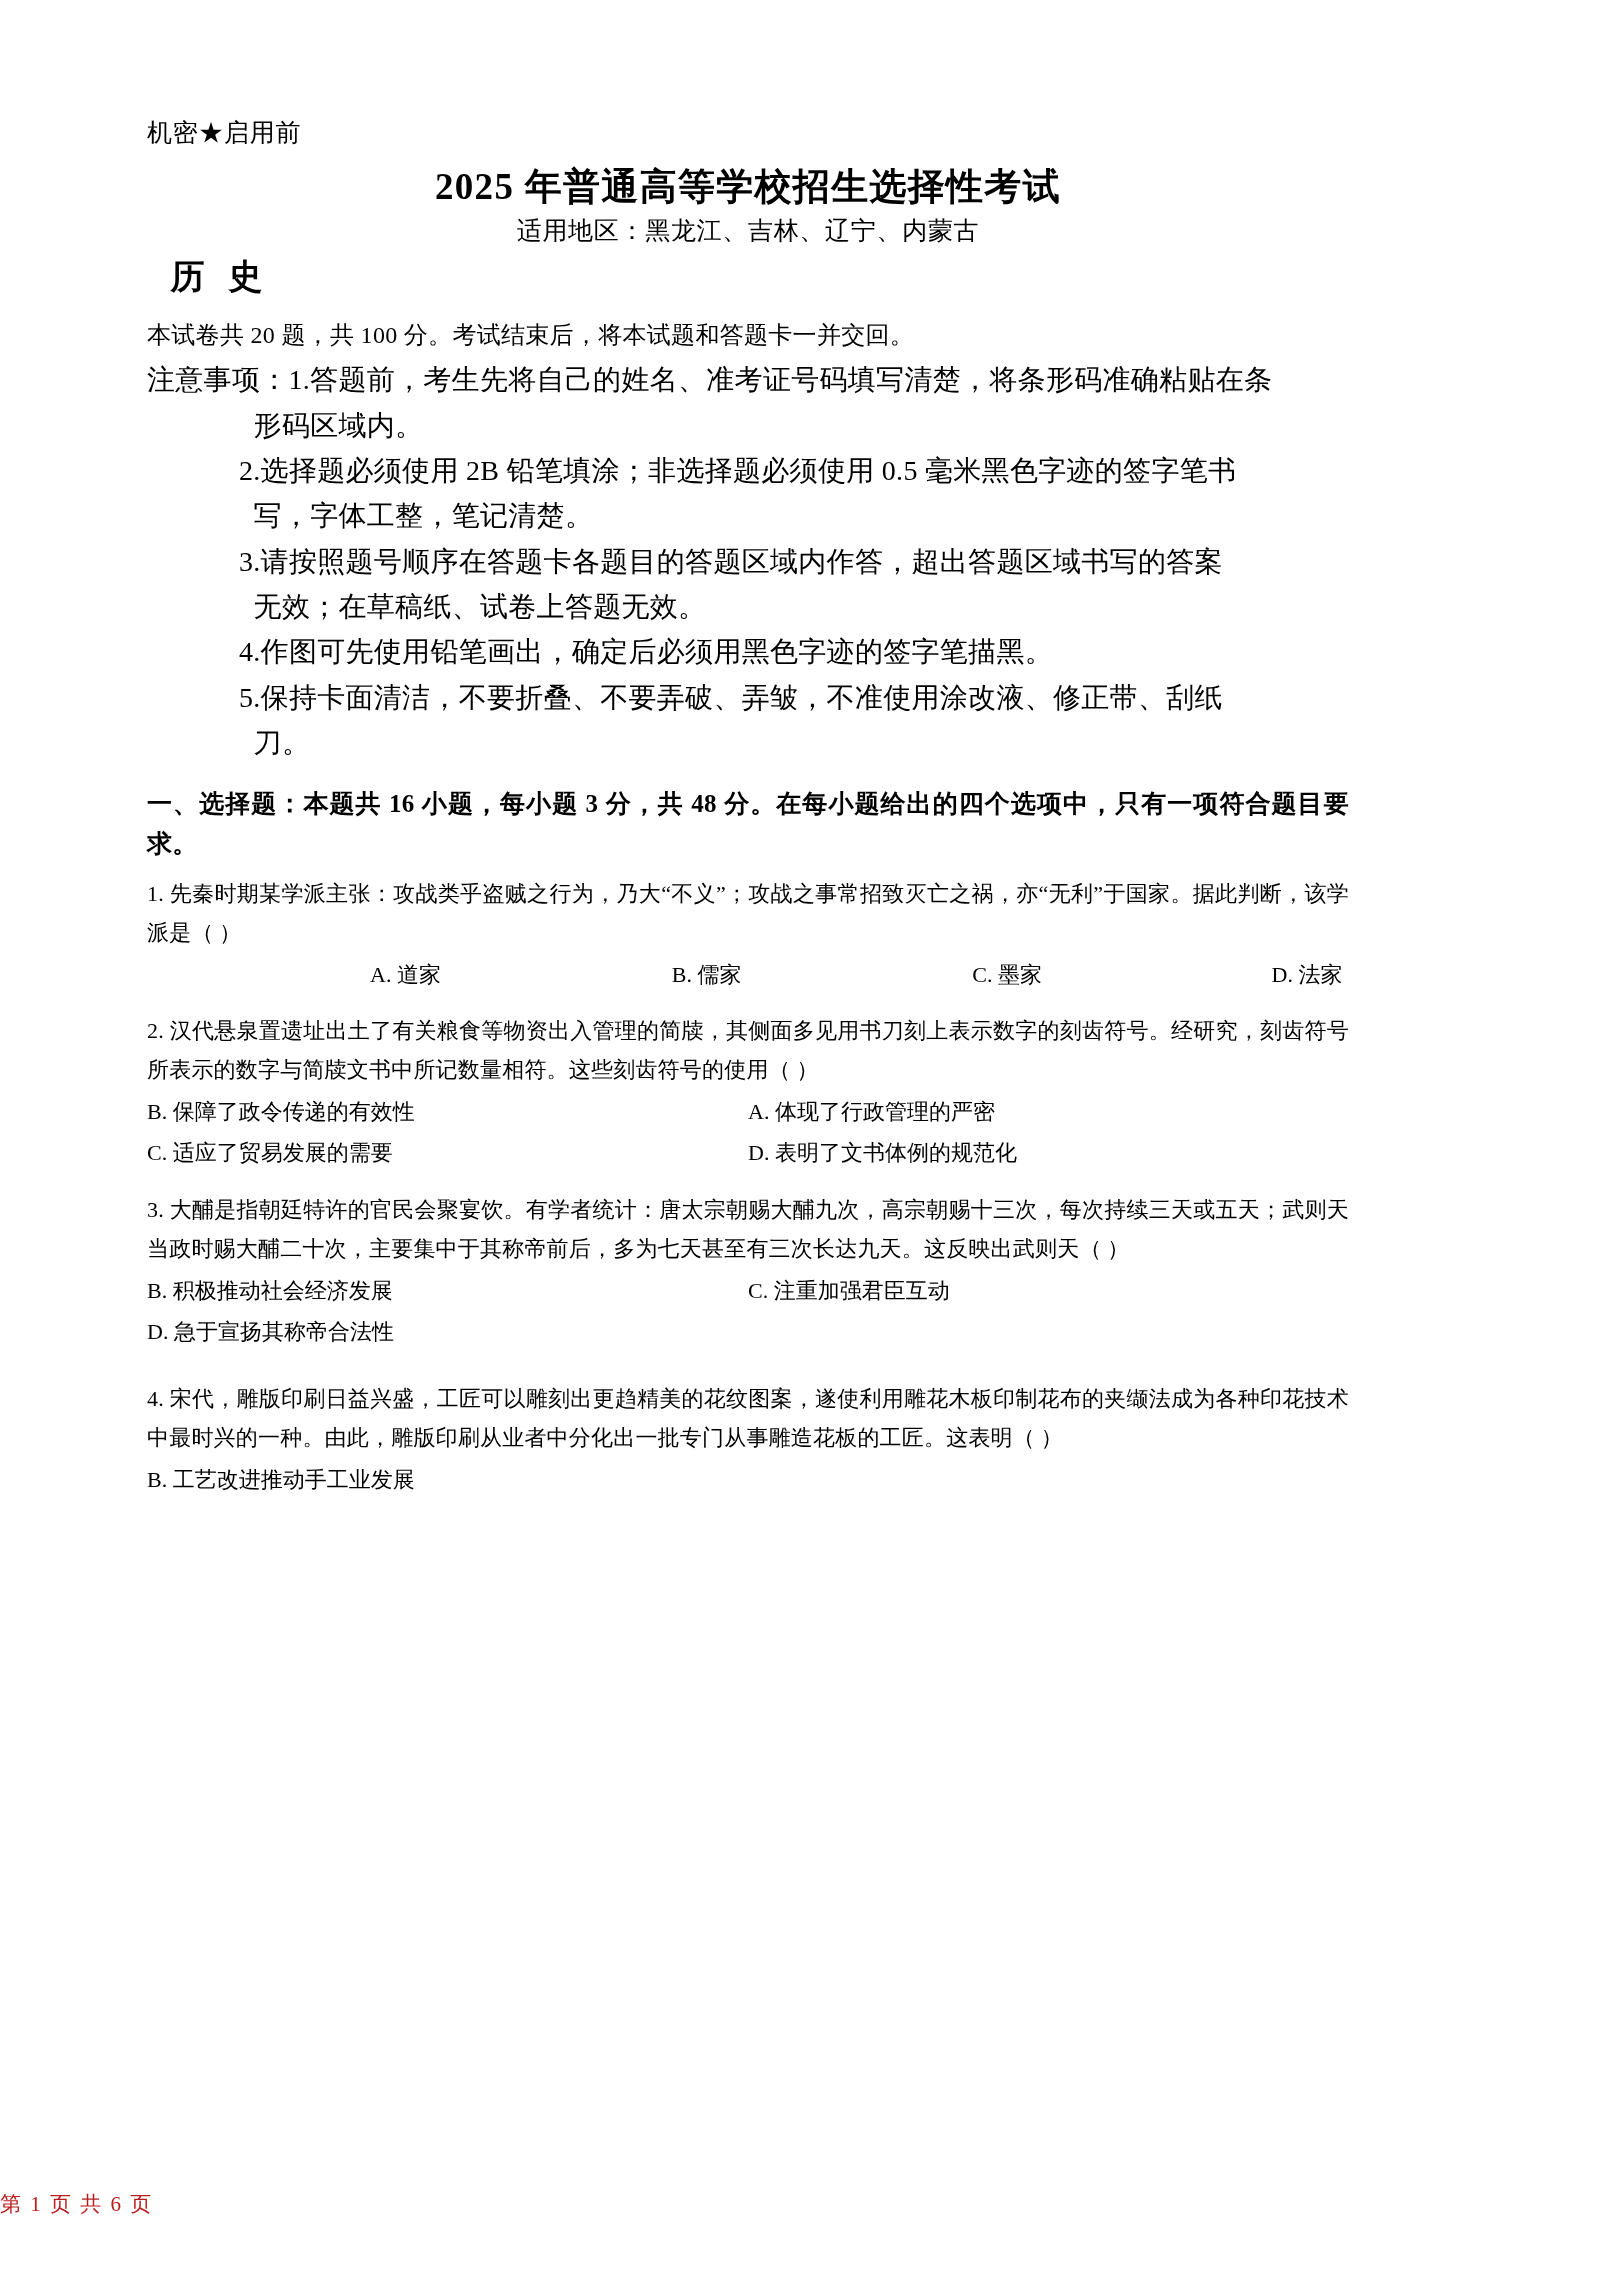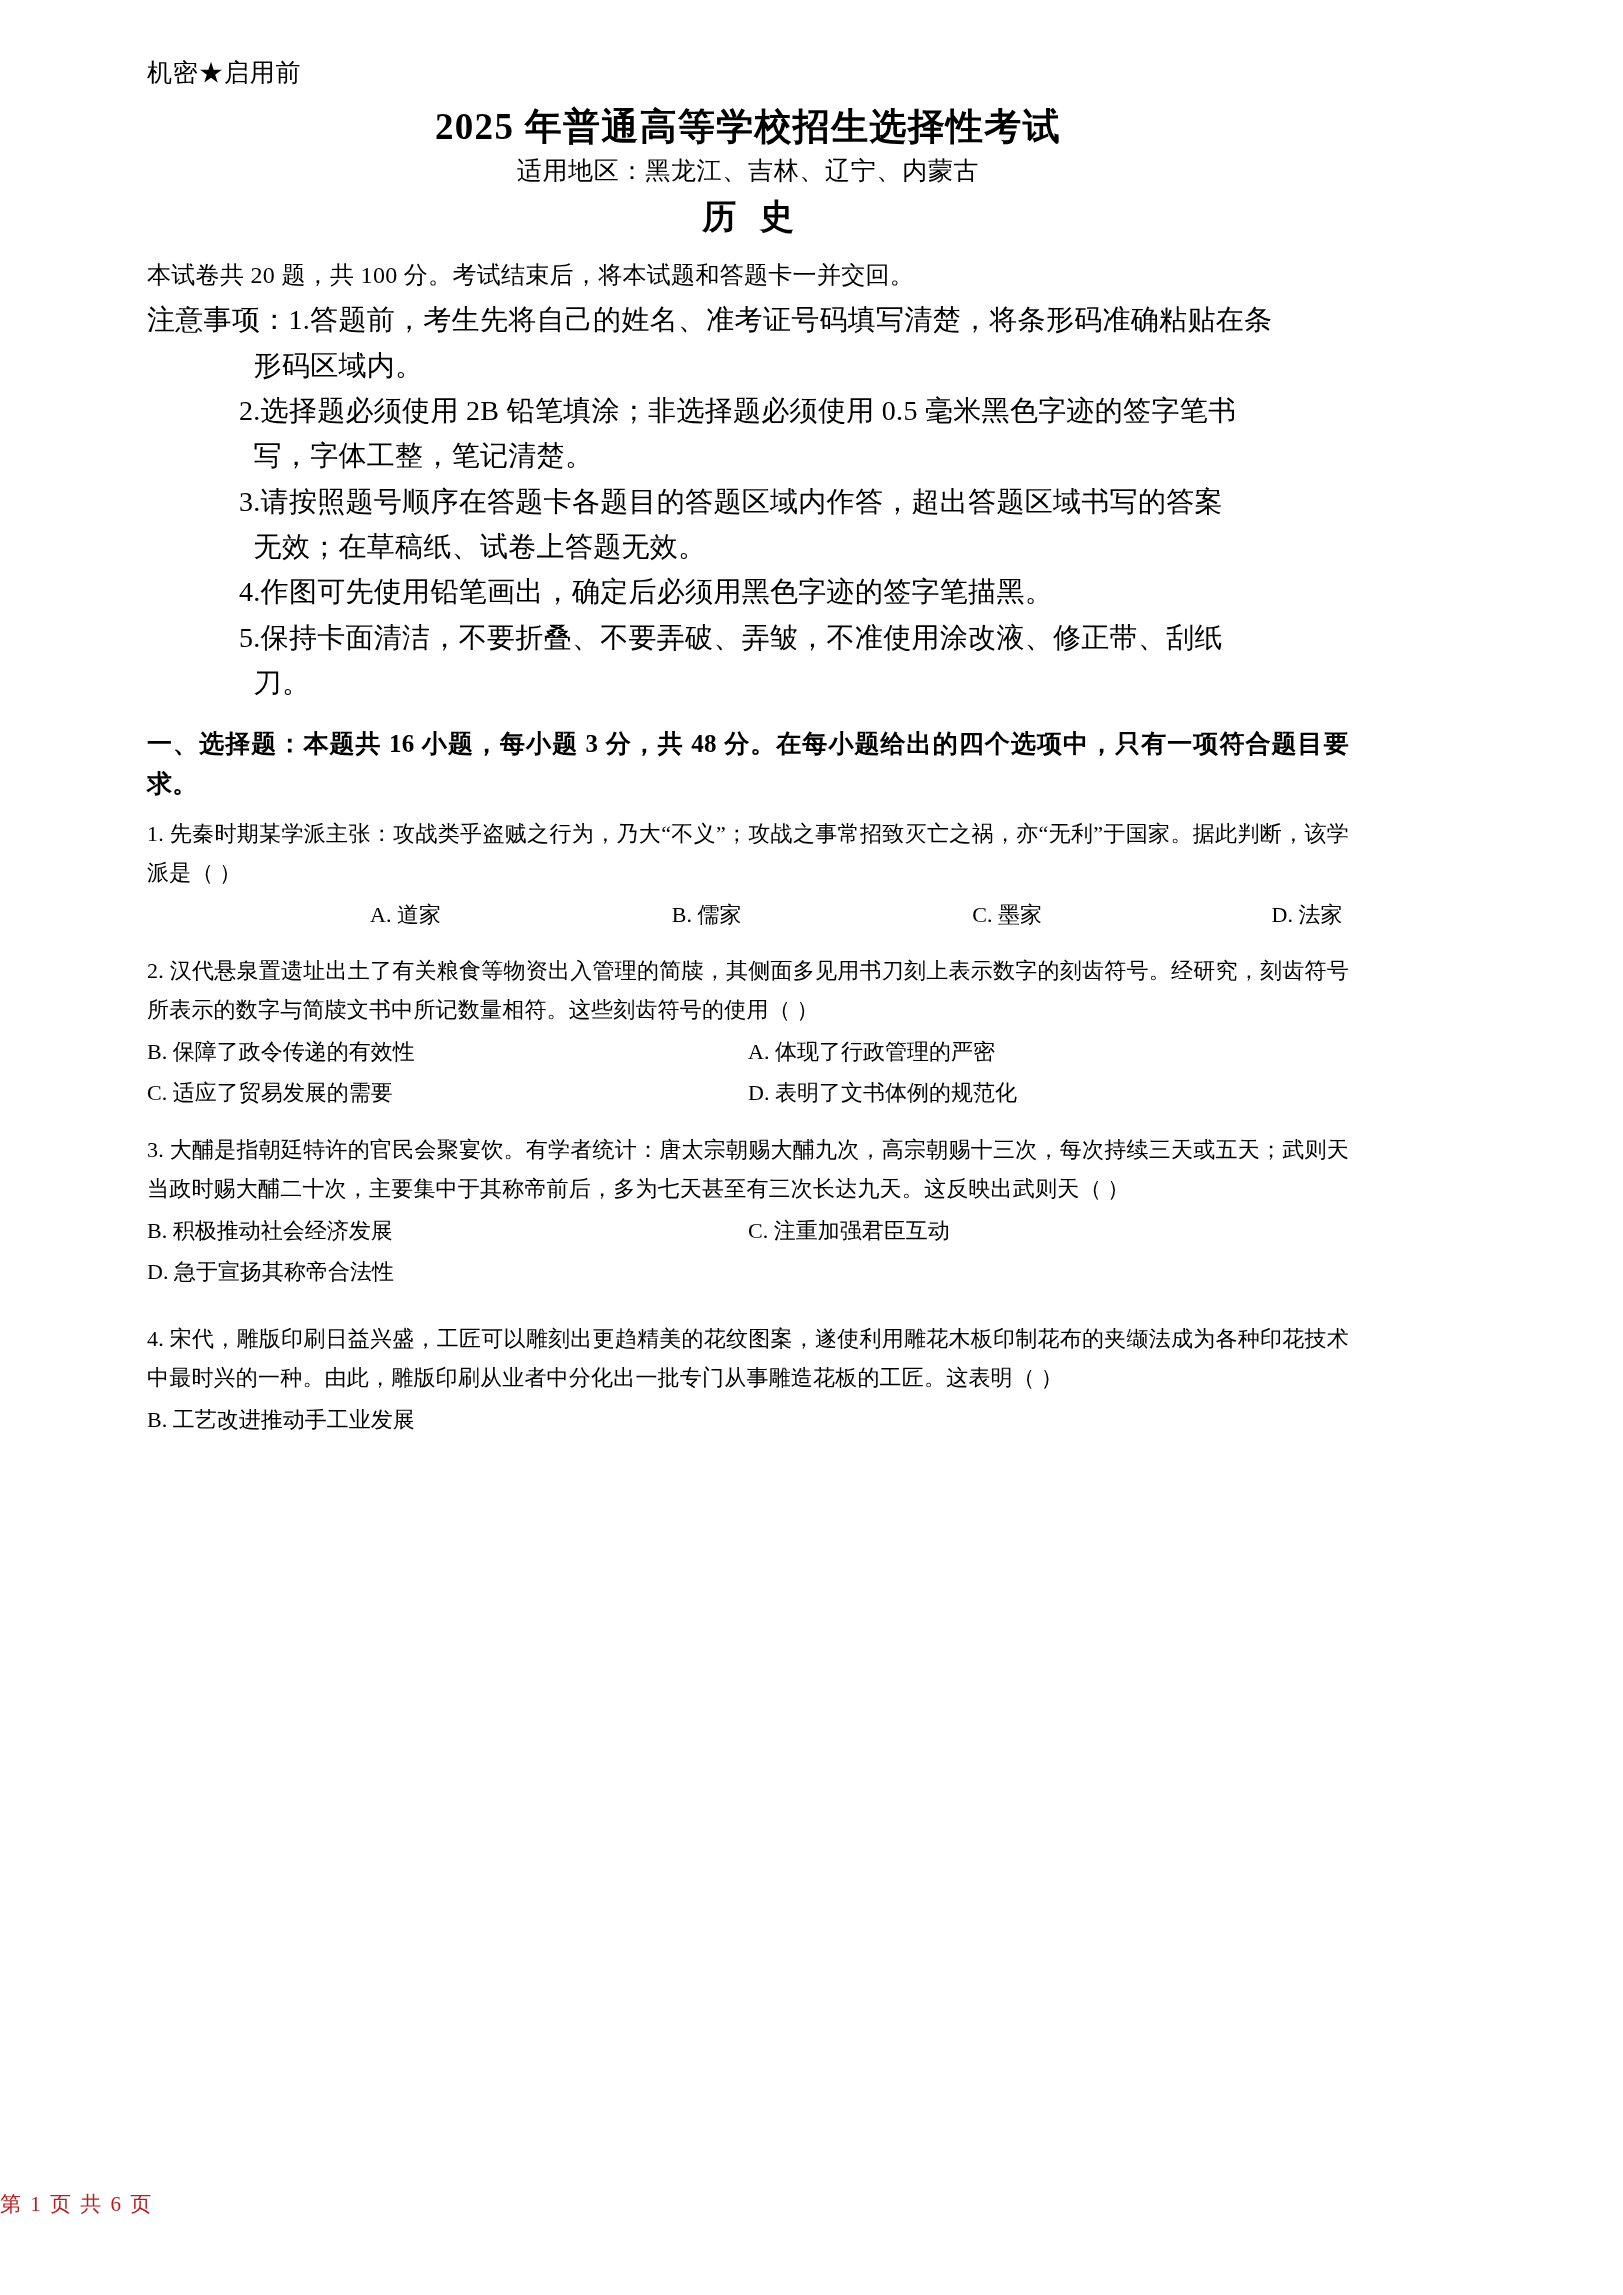--- a/index.html
+++ b/index.html
@@ -9,21 +9,21 @@
   }
   body {
     font-family: "Liberation Serif", "DejaVu Serif", serif;
     color: #000000;
   }
   .page {
     width: 1496px;
     height: 2295px;
     position: relative;
     box-sizing: border-box;
-    padding: 58px 147px 0 147px;
+    padding: 118px 147px 0 147px;
     background: #ffffff;
     overflow: hidden;
   }
   .secret-line {
     font-size: 25px;
     line-height: 1.2;
     margin-bottom: 15.7px;
     letter-spacing: 0.7px;
   }
   .main-title {
@@ -35,21 +35,20 @@
     margin: 6.5px 0 3.9px 0;
   }
   .sub-title {
     text-align: center;
     font-size: 25px;
     line-height: 1.35;
     letter-spacing: 0.7px;
     margin-bottom: 6.5px;
   }
   .subject-title {
-    text-align: center;
     font-size: 34px;
     font-weight: bold;
     letter-spacing: 23.6px;
     margin: 3.9px 0 15.7px 0;
     text-indent: 23.6px;
   }
   .para {
     font-size: 24px;
     line-height: 1.62;
     letter-spacing: 0.3px;

